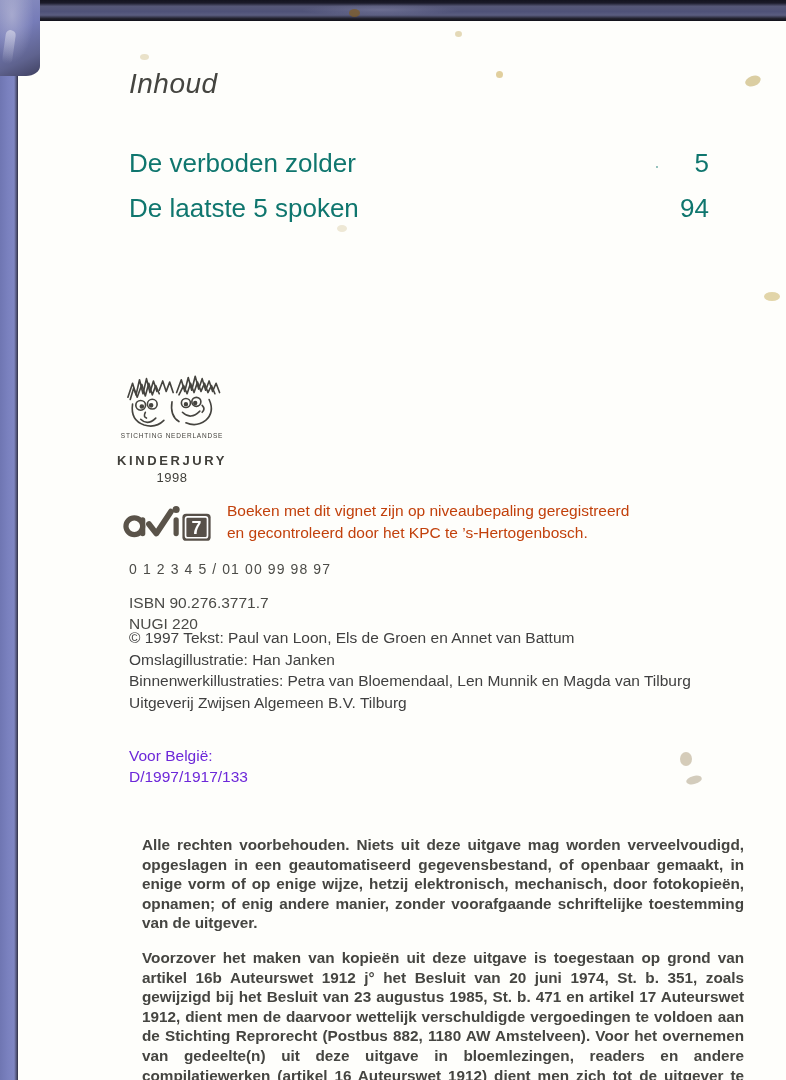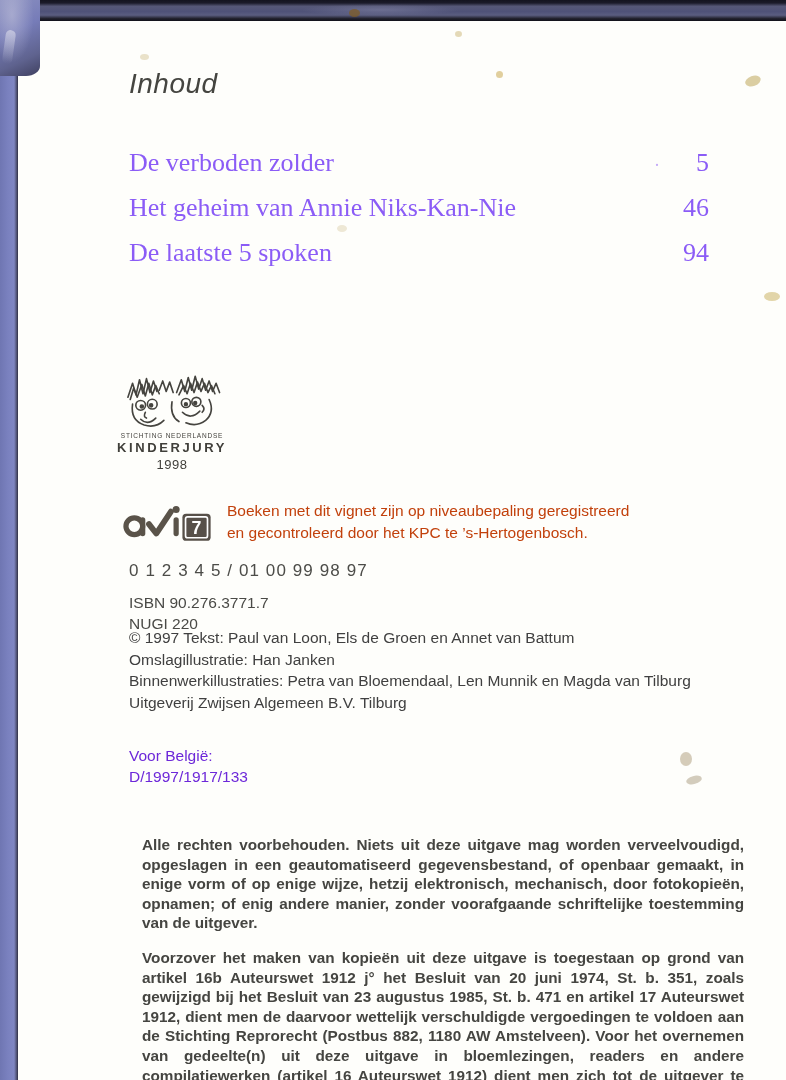--- a/index.html
+++ b/index.html
@@ -44,36 +44,36 @@
   .s6{left:680px;top:752px;width:12px;height:14px;background:#b3a384;opacity:.55;}
   .s7{left:686px;top:776px;width:16px;height:8px;background:#a89a7e;opacity:.5;transform:rotate(-15deg);}
   .s8{left:140px;top:54px;width:9px;height:6px;background:#d8cba0;opacity:.55;}
   .s9{left:337px;top:225px;width:10px;height:7px;background:#e2d8bd;opacity:.6;}
   
   .page-title{
     position:absolute;left:129px;top:68px;margin:0;z-index:6;
     font-size:28px;font-weight:normal;font-style:italic;color:#454540;letter-spacing:.5px;
   }
   .toc{position:absolute;left:129px;top:148px;width:580px;z-index:6;}
-  .toc-row{display:flex;align-items:baseline;height:45px;font-size:26px;color:#8b5cf6;font-family:Liberation Serif, serif;}
+  .toc-row{display:flex;align-items:baseline;height:45px;font-size:26px;color:#0f766e;}
   .toc-label{flex:1;}
   .toc-prefix{opacity:.5;font-size:18px;margin-right:9px;}
   .toc-page{text-align:right;min-width:40px;}
   
   .kinderjury{position:absolute;left:110px;top:374px;width:124px;text-align:center;z-index:6;color:#403f3a;}
   .kj-art{display:block;margin:0 auto;}
   .kj-line1{font-size:6.5px;letter-spacing:.8px;white-space:nowrap;}
-  .kj-line2{font-size:13px;font-weight:bold;letter-spacing:2.6px;white-space:nowrap;margin-top:1px;}
+  .kj-line2{font-size:13px;font-weight:bold;letter-spacing:2.6px;white-space:nowrap;margin-top:14px;}
   .kj-year{font-size:13px;margin-top:2px;letter-spacing:.5px;}
   
   .avi-row{position:absolute;left:119px;top:497px;width:600px;display:flex;z-index:6;}
   .avi-logo{width:108px;flex:0 0 108px;margin-top:1px;}
   .avi-text{font-size:15.5px;line-height:22px;color:#c2410c;padding-top:3px;}
   
-  .print-code{position:absolute;left:129px;top:561px;font-size:17px;letter-spacing:1.1px;z-index:6;color:#4c4c48;}
+  .print-code{position:absolute;left:129px;top:561px;font-size:14px;letter-spacing:1.1px;z-index:6;color:#4c4c48;}
   .isbn-block{position:absolute;left:129px;top:592px;font-size:15.5px;line-height:21px;z-index:6;color:#4a4a46;}
   .colophon{position:absolute;left:129px;top:627px;font-size:15.5px;line-height:21.5px;z-index:6;color:#404040;}
   .belgium{position:absolute;left:129px;top:745px;font-size:15.5px;line-height:21px;z-index:6;color:#6d28d9;}
   .rights{position:absolute;left:127px;top:820px;width:632px;font-size:15.3px;line-height:19.6px;z-index:6;color:#454541;}
   .rights p{margin:15px;text-align:justify;font-weight:bold;}
   .line{white-space:nowrap;}
 </style>
 </head>
 <body>
 
@@ -93,24 +93,20 @@
   <div class="stain s8"></div>
   <div class="stain s9"></div>
 
   <h1 class="page-title">Inhoud</h1>
 
   <div class="toc">
     <div class="toc-row">
       <span class="toc-label">De verboden zolder</span>
       <span class="toc-prefix">·</span>
       <span class="toc-page">5</span>
-    </div>
-    <div class="toc-row">
-      <span class="toc-label">Het geheim van Annie Niks-Kan-Nie</span>
-      <span class="toc-page">46</span>
     </div>
     <div class="toc-row">
       <span class="toc-label">De laatste 5 spoken</span>
       <span class="toc-page">94</span>
     </div>
   </div>
 
   <div class="kinderjury">
     <svg class="kj-art" width="104" height="58" viewBox="0 0 88 50" fill="none" stroke="#45443f" stroke-width="1.4" stroke-linecap="round" stroke-linejoin="round">
 

